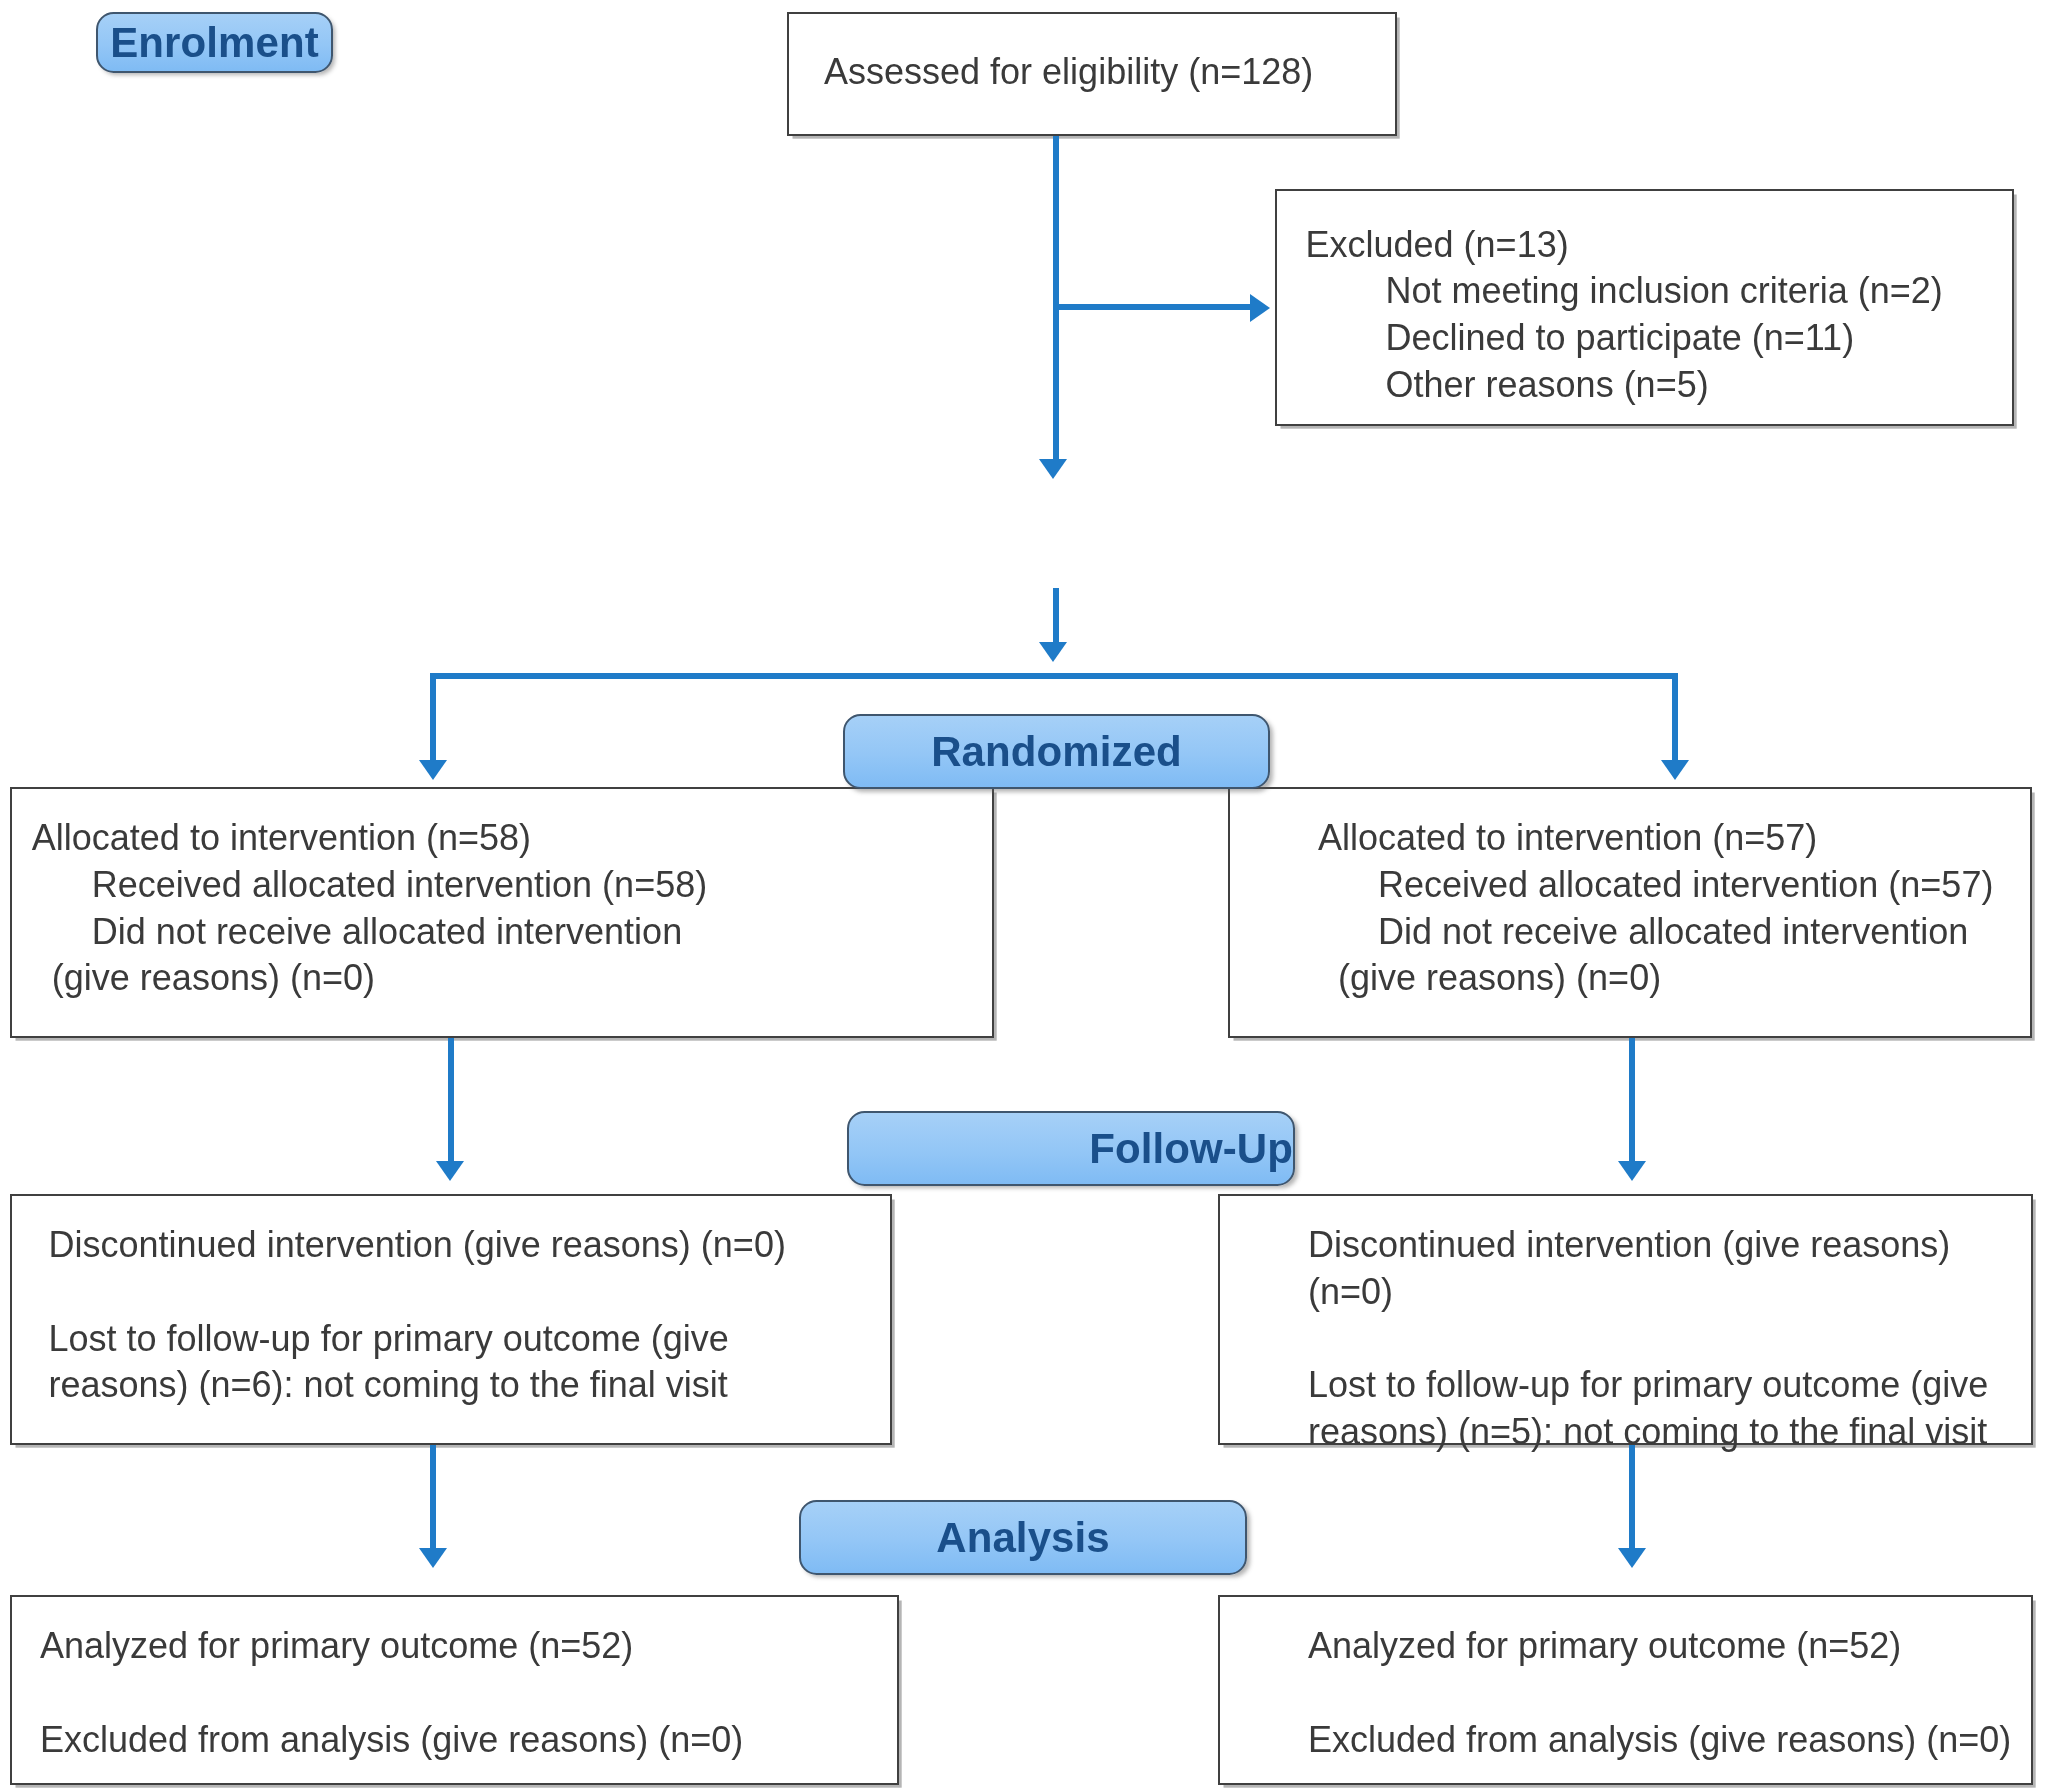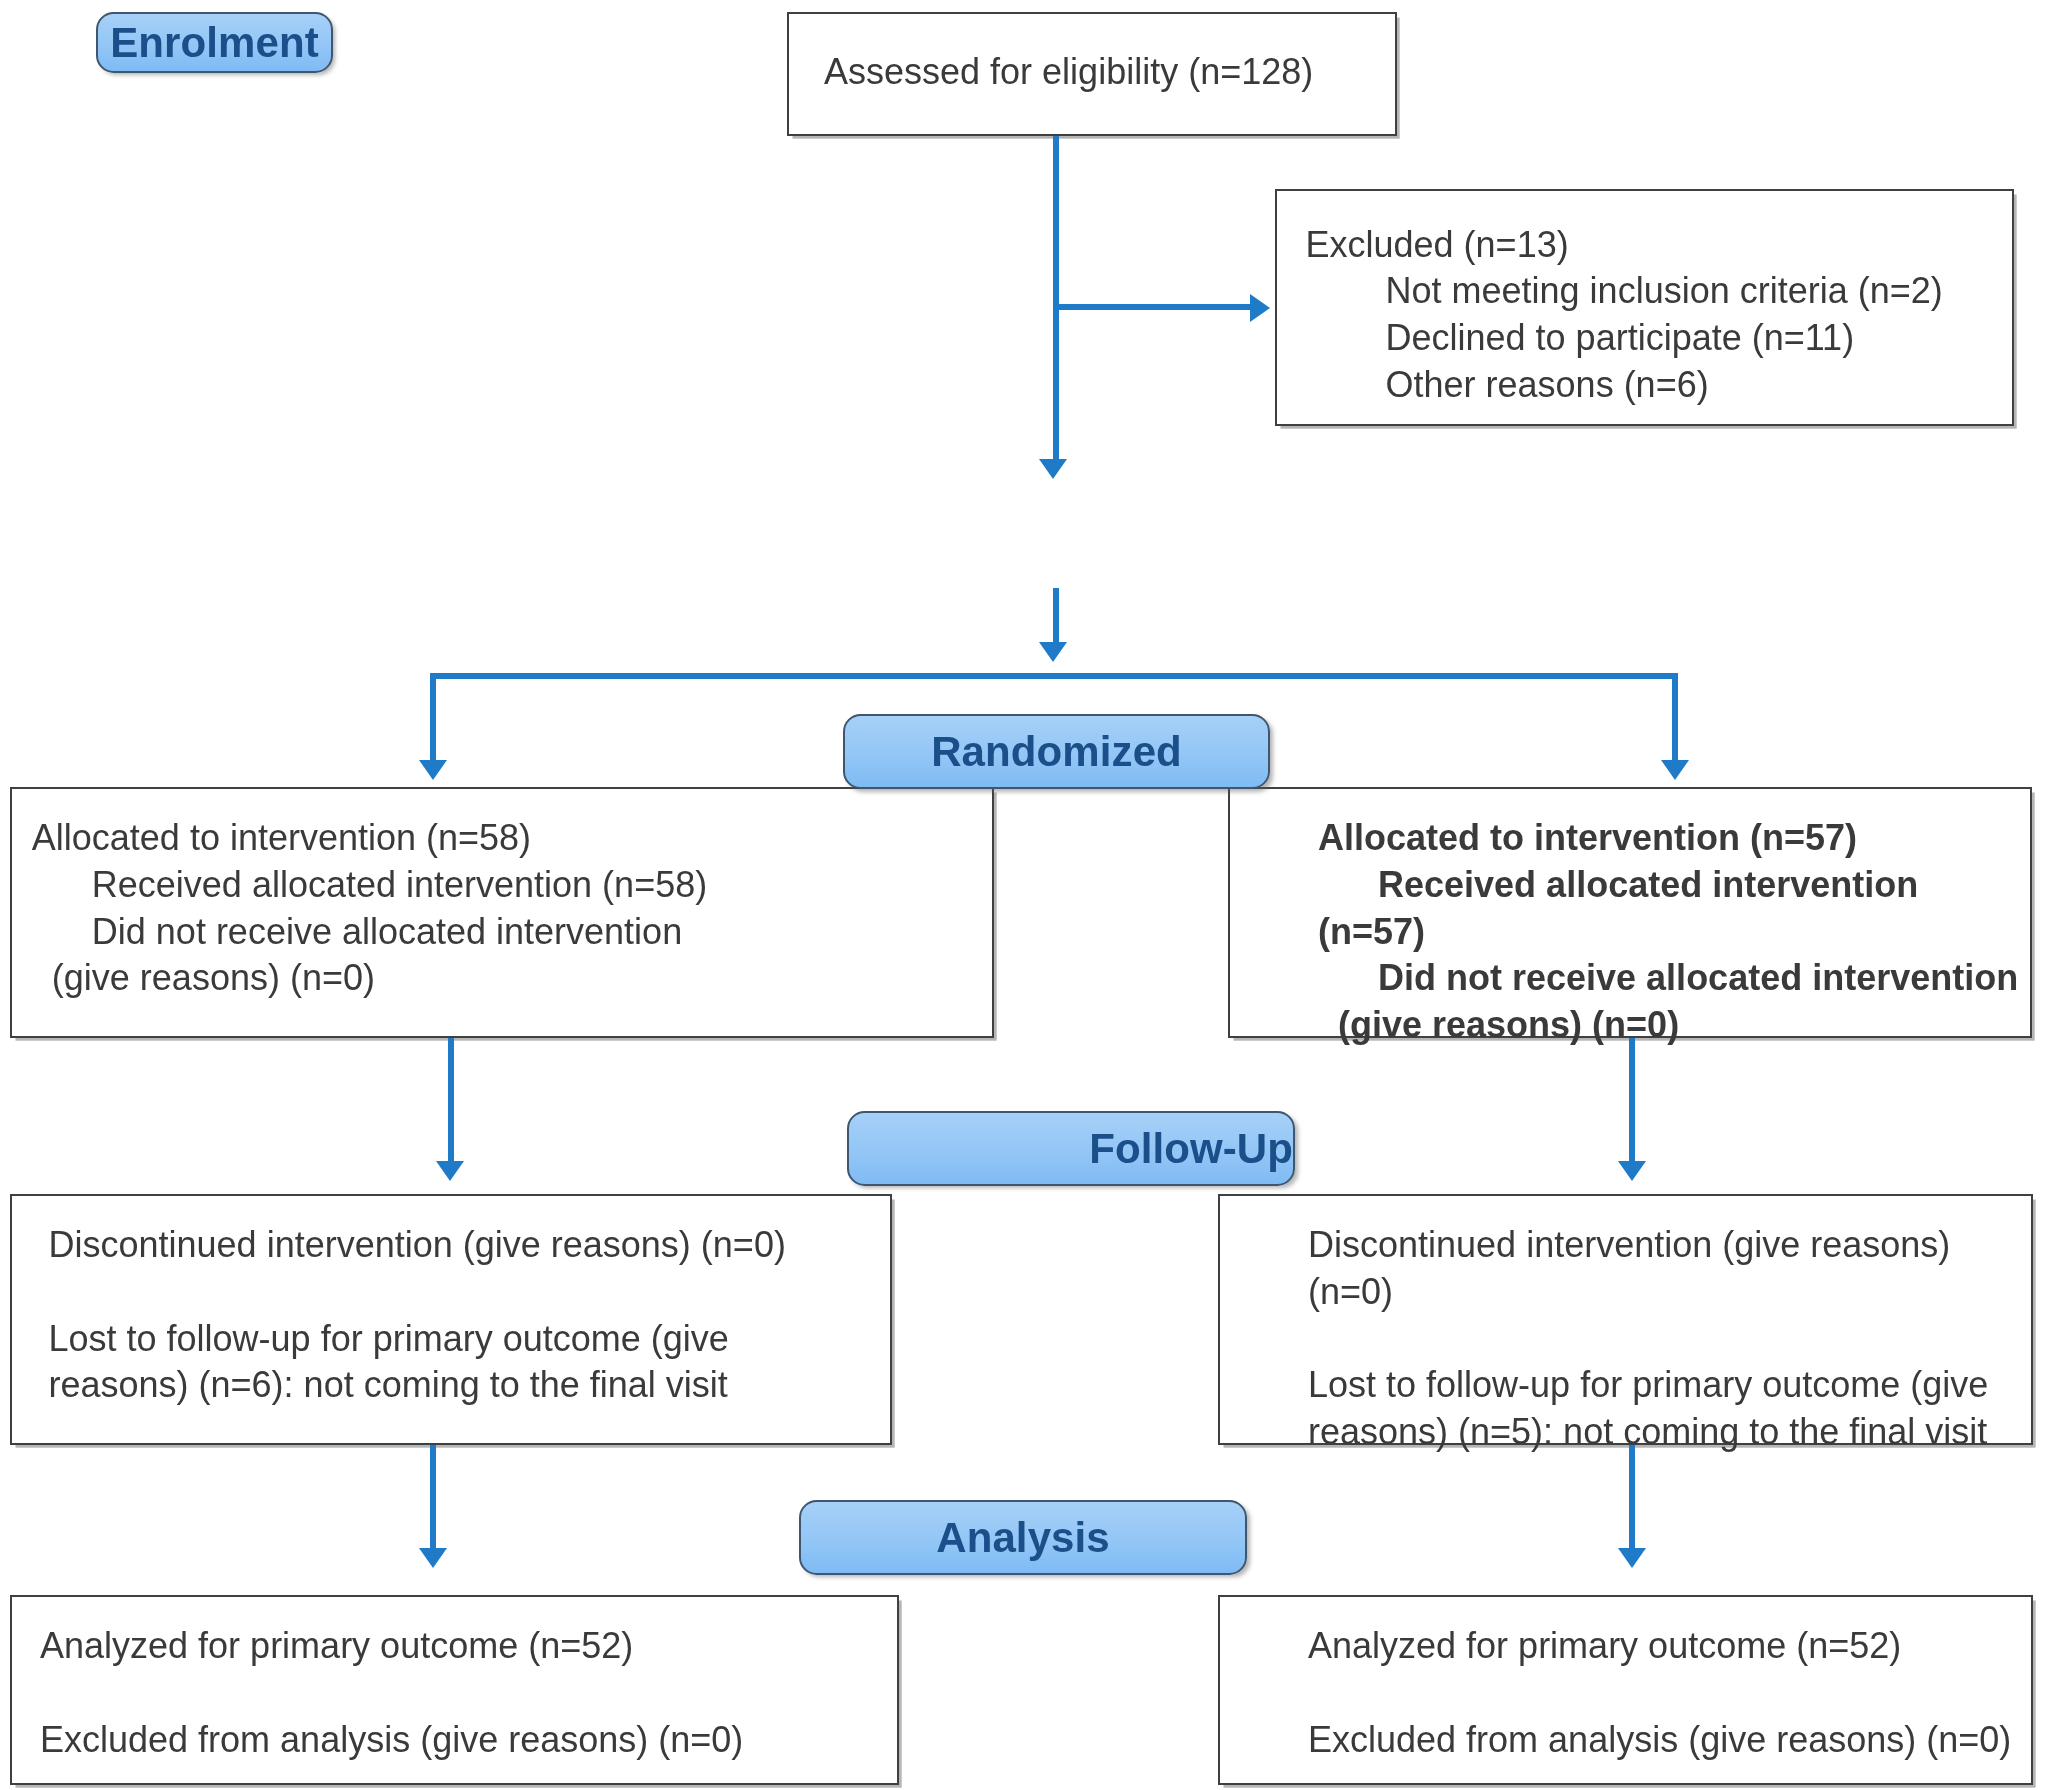--- a/index.html
+++ b/index.html
@@ -98,21 +98,21 @@
   <div class="vline" style="left:1053px; top:136px; height:327px;"></div>
   <div class="arrow-down" style="left:1039px; top:459px;"></div>
 
   <div class="hline" style="left:1058px; top:304px; width:197px;"></div>
   <div class="arrow-right" style="left:1250px; top:294px;"></div>
 
   <div class="fbox" style="left:1275px; top:189px; width:739px; height:237px;">
     <div class="txt" style="left:28.5px; top:30.5px; width:692px;">Excluded (n=13)
         Not meeting inclusion criteria (n=2)
         Declined to participate (n=11)
-        Other reasons (n=6)</div>
+        Other reasons (n=5)</div>
   </div>
 
 
   <div class="vline" style="left:1053px; top:588px; height:58px;"></div>
   <div class="arrow-down" style="left:1039px; top:642px;"></div>
 
   <div class="hline" style="left:430px; top:673px; width:1248px;"></div>
 
   <div class="vline" style="left:430px; top:673px; height:92px;"></div>
   <div class="arrow-down" style="left:419px; top:760px;"></div>
@@ -125,21 +125,21 @@
   </div>
 
   <div class="fbox" style="left:9.5px; top:787px; width:984px; height:251px;padding-left:17px;">
     <div class="txt" style="left:20.3px; top:26px; width:841px;">Allocated to intervention (n=58)
       Received allocated intervention (n=58)
       Did not receive allocated intervention
   (give reasons) (n=0)</div>
   </div>
 
   <div class="fbox" style="left:1228px; top:787px; width:804px; height:251px;">
-    <div class="txt" style="left:88px; top:26px; width:712px;font-weight:bold;">Allocated to intervention (n=57)
+    <div class="txt" style="left:88px; top:26px; width:712px;">Allocated to intervention (n=57)
       Received allocated intervention (n=57)
       Did not receive allocated intervention
   (give reasons) (n=0)</div>
   </div>
 
   <div class="vline" style="left:448px; top:1038px; height:129px;"></div>
   <div class="arrow-down" style="left:436px; top:1161px;"></div>
 
   <div class="vline" style="left:1629px; top:1038px; height:129px;"></div>
   <div class="arrow-down" style="left:1618px; top:1161px;"></div>

